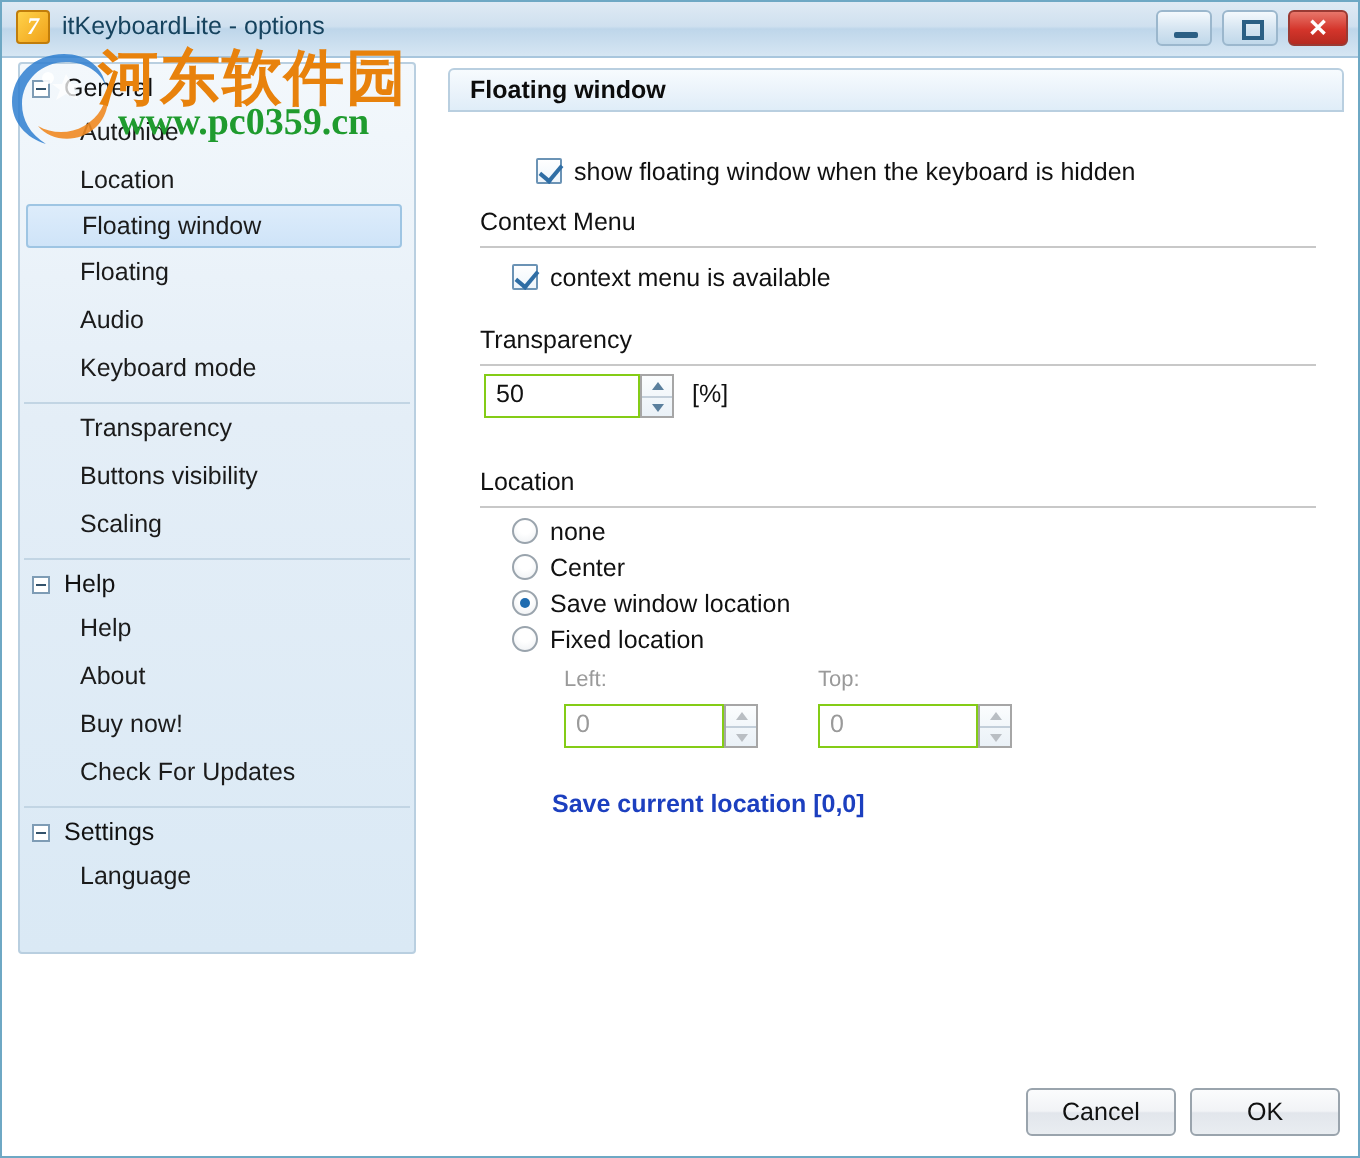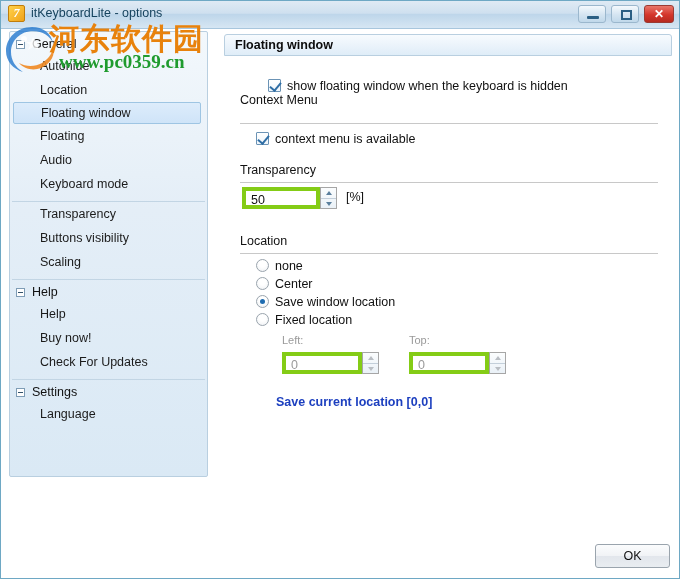--- a/index.html
+++ b/index.html
@@ -171,21 +171,21 @@
     font-size: 12.5px; color: #111111;
   }
   .groupline {
     position: absolute;
     height: 1px;
     background: #c8c8c8;
   }
 
   .txtbox {
     position: absolute;
-    border: 4px solid #84cc16;
+    border: 1px solid #84cc16;
     background: #ffffff;
     font-size: 12.5px;
     color: #111111;
     padding: 2px 0 0 5px;
   }
   .spin {
     position: absolute;
     width: 17px;
     border: 1px solid #a6a6a6;
     background: linear-gradient(to bottom, #fbfdfe, #eaf1f7);
@@ -323,20 +323,21 @@
     <div class="itm">Transparency</div>
     <div class="itm">Buttons visibility</div>
     <div class="itm">Scaling</div>
     <div class="sepbar"></div>
 
     <div class="grp">
       <span class="expander"></span>
       <span class="glabel">Help</span>
     </div>
     <div class="itm">Help</div>
+    <div class="itm">About</div>
     <div class="itm">Buy now!</div>
     <div class="itm">Check For Updates</div>
     <div class="sepbar"></div>
 
     <div class="grp">
       <span class="expander"></span>
       <span class="glabel">Settings</span>
     </div>
     <div class="itm">Language</div>
   </div>
@@ -344,21 +345,21 @@
   <div id="content-header">
     <span>Floating window</span>
   </div>
 
   <div id="content-body">
 
     <div class="row-check" style="left:12px; top:23px;padding-left:32px;">
       <span class="chk on"></span><span>show floating window when the keyboard is hidden</span>
     </div>
 
-    <div class="grouphdr" style="left:16px; top:37px;">Context Menu</div>
+    <div class="grouphdr" style="left:16px; top:48px;">Context Menu</div>
     <div class="groupline" style="left:16px; top:67px; width:418px;"></div>
 
     <div class="row-check" style="left:32px; top:76px;">
       <span class="chk on"></span><span>context menu is available</span>
     </div>
 
     <div class="grouphdr" style="left:16px; top:107px;">Transparency</div>
     <div class="groupline" style="left:16px; top:126px; width:418px;"></div>
 
     <div class="txtbox" style="left:18px; top:131px; width:78px; height:22px;">50</div>
@@ -406,20 +407,21 @@
           <i class="arrow-u"></i>
         </div>
       <div class="dn">
           <i class="arrow-d"></i>
         </div>
     </div>
 
     <div class="linklbl" style="left:52px; top:339px;">Save current location [0,0]</div>
   </div>
 
+  <div class="dlgbtn" id="btn-cancel">Cancel</div>
   <div class="dlgbtn" id="btn-ok">OK</div>
 
   <div id="watermark">
     <svg id="wm-logo" viewBox="0 0 58 52">
       <path d="M29 4 C14 4 3 15 3 28 C3 38 10 46 20 49 C12 44 8 37 8 29 C8 17 18 8 30 8 C40 8 47 13 50 20 C48 10 40 4 29 4 Z" fill="#2f7fd0" opacity="0.85"></path>
       <path d="M50 22 C53 31 48 41 38 45 C30 48 21 46 16 40 C23 44 32 44 39 40 C47 35 50 29 50 22 Z" fill="#ef8a22" opacity="0.9"></path>
       <circle cx="21" cy="16" r="3" fill="#ffffff" opacity="0.9"></circle>
       <path d="M30 14 L33 19 L38 19 L34 22 L36 27 L30 24 L25 27 L27 22 L23 19 L28 19 Z" fill="#ffffff" opacity="0.75"></path>
     </svg>
     <div id="wm-cn">河东软件园</div>

